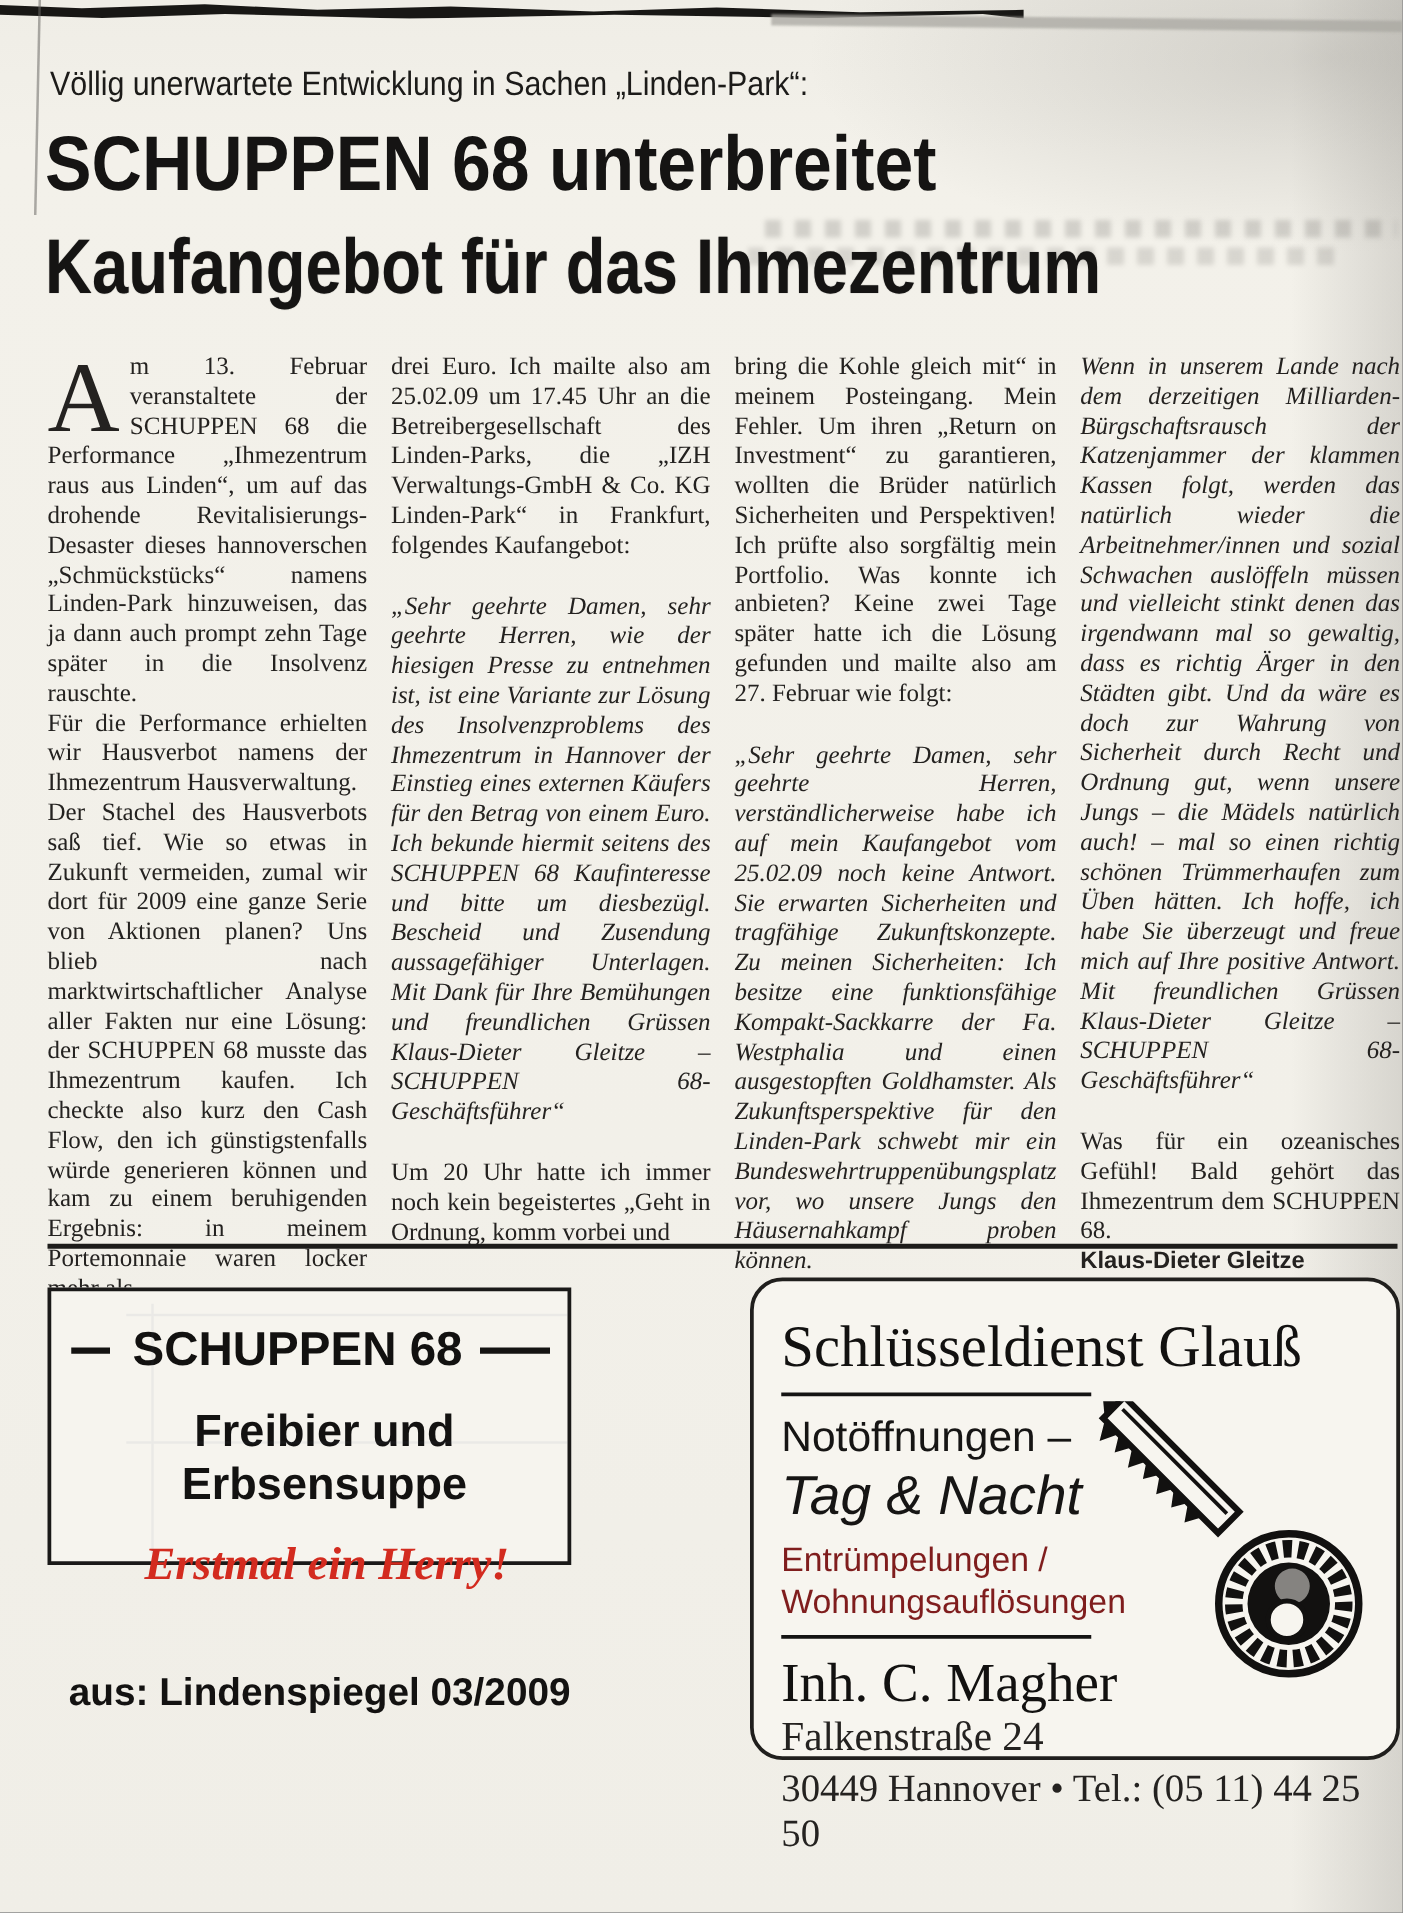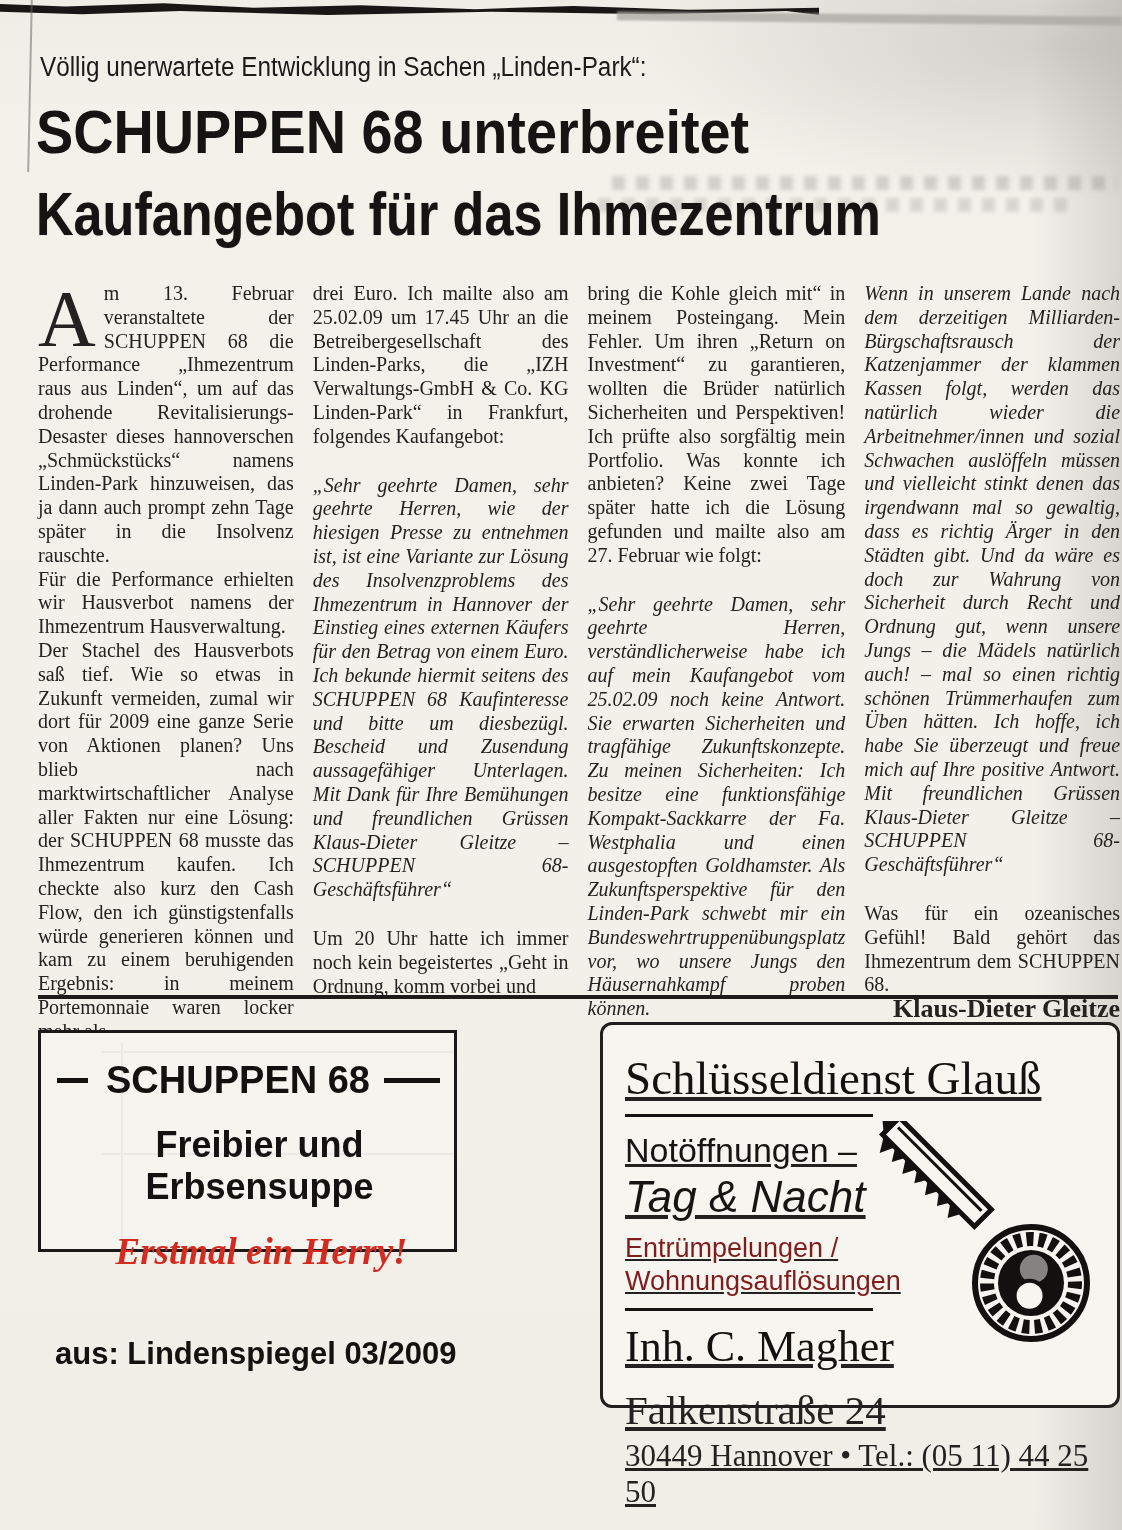--- a/index.html
+++ b/index.html
@@ -29,22 +29,22 @@
   .hl1{top:96px;font-size:62px;transform:scaleX(.9);}
   .hl2{top:178px;font-size:62px;transform:scaleX(.84);
     text-shadow:0 0 1px rgba(20,20,20,.4);}
 
   .cols{position:absolute;left:38px;top:282px;width:1082px;display:flex;gap:19px;}
   .col{flex:1;font-size:20px;line-height:23.8px;text-align:justify;hyphens:auto;overflow-wrap:break-word;}
   .col p{margin:0;}
   .col p.gap{margin-top:25px;}
   .quote{font-style:italic;}
   .dropcap{float:left;font-size:80px;line-height:.78;padding:6px 8px 0 0;font-family:"Liberation Serif",serif;}
-  .signature{margin-top:36px;text-align:right;font-family:Liberation Serif, serif;
-    font-weight:700;font-size:26px;font-style:normal;}
+  .signature{margin-top:36px;font-family:Liberation Sans, sans-serif;
+    font-weight:700;font-size:19px;font-style:normal;}
 
   .divider{position:absolute;left:38px;top:995px;width:1080px;height:4px;background:#1d1c1a;}
 
   
   .ad-schuppen{position:absolute;left:38px;top:1030px;width:419px;height:222px;
     border:3px solid #1a1918;background:#f6f4ee;box-sizing:border-box;}
   .ad-schuppen .bleed{position:absolute;inset:0;opacity:.07;
     background:
       linear-gradient(#5a6a8a 0 0) 60px 18px/420px 2px no-repeat,
       linear-gradient(#5a6a8a 0 0) 60px 120px/420px 2px no-repeat,
@@ -55,30 +55,30 @@
   .sch-head .rule.l{flex:1;margin-right:18px;}
   .sch-head .rule.r{width:56px;margin-left:14px;}
   .sch-title{font-family:"Liberation Sans",sans-serif;font-weight:700;font-size:38px;color:#121110;white-space:nowrap;}
   .sch-line1{margin-top:22px;text-align:center;font-family:"Liberation Sans",sans-serif;
     font-weight:700;font-size:36px;color:#131211;padding-left:24px;}
   .sch-line2{margin-top:22px;text-align:center;font-family:"Liberation Serif",serif;
     font-weight:700;font-style:italic;font-size:37px;}
 
   
   .ad-key{position:absolute;left:600px;top:1022px;width:520px;height:386px;box-sizing:border-box;
-    border:3px solid #201f1d;border-radius:12px;background:#f7f5ef;padding:26px 0 0 22px;text-decoration:underline;}
+    border:3px solid #201f1d;border-radius:26px;background:#f7f5ef;padding:26px 0 0 22px;}
   .key-title{font-size:47px;color:#121110;}
   .key-rule{width:248px;height:3px;background:#141312;margin-top:9px;}
   .key-rule.second{margin-top:10px;}
   .key-svc1{margin-top:14px;font-family:"Liberation Sans",sans-serif;font-size:34px;color:#161514;}
   .key-svc2{margin-top:2px;font-family:"Liberation Sans",sans-serif;font-style:italic;font-size:44px;color:#161514;}
   .key-svc3,.key-svc4{font-family:"Liberation Sans",sans-serif;font-size:27px;color:#7f1d1d;line-height:33px;}
   .key-svc3{margin-top:10px;}
   .key-owner{margin-top:10px;font-size:44px;color:#121110;}
-  .key-addr{margin-top:14px;font-size:41px;}
+  .key-addr{font-size:33px;}
   .key-city{margin-top:4px;font-size:31px;}
   .key-art{position:absolute;right:12px;top:96px;width:242px;height:240px;}
 
   .caption{position:absolute;left:55px;top:1336px;font-family:"Liberation Sans",sans-serif;
     font-weight:700;font-size:31px;color:#131211;}
 </style>
 </head>
 <body>
 
 <div id="scan">

